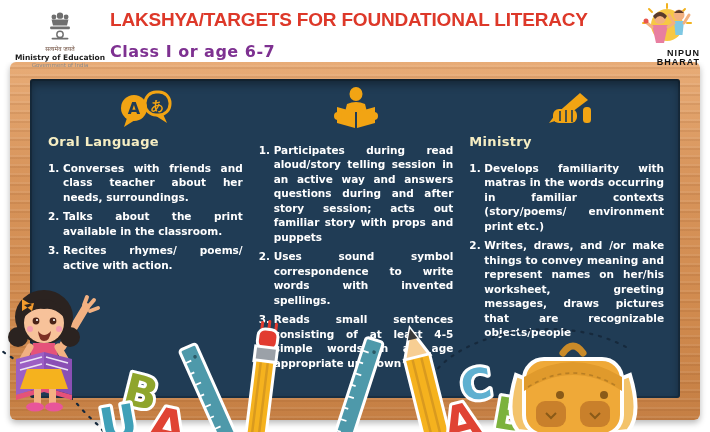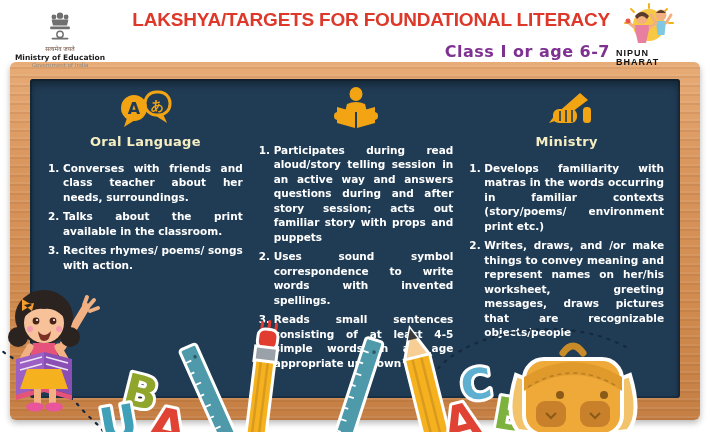--- a/index.html
+++ b/index.html
@@ -5,40 +5,40 @@
   * { margin:0; padding:0; box-sizing:border-box; }
   body { background:#e8e8e8; font-family:"DejaVu Sans", sans-serif; }
   .page { position:relative; width:710px; height:432px; background:#ffffff; overflow:hidden; margin:0 auto; }
 
   
   .header { position:absolute; left:0; top:0; width:710px; height:62px; background:#ffffff; z-index:2; }
   .ministry { position:absolute; left:6px; top:10px; width:108px; text-align:center; color:#3a3a3a; }
   .ministry .motto { font-size:6px; color:#6b4a3a; margin-top:1px; }
   .ministry .m-name { font-size:7.5px; font-weight:bold; color:#1d1d1d; }
   .ministry .m-sub { font-size:5.5px; color:#8a8a8a; }
-  .titles { position:absolute; left:110px; right:100px; top:9px; text-align:right; }
+  .titles { position:absolute; left:110px; right:100px; top:9px; text-align:left; }
   .main-title { font-family:"Liberation Sans", sans-serif; font-weight:bold; font-size:19px; letter-spacing:-0.2px; color:#DD3829; white-space:nowrap; }
   .sub-title { margin-top:11px; font-size:16px; font-weight:bold; color:#7E3191; letter-spacing:0.5px; }
-  .nipun { position:absolute; right:10px; top:1px; width:84px; text-align:left; }
+  .nipun { position:absolute; right:10px; top:1px; width:84px; text-align:right; }
   .nipun .n-text { font-family:"Liberation Sans", sans-serif; font-weight:bold; font-size:9px; line-height:0.95; letter-spacing:1px; color:#121212; }
 
   
   .board-frame { position:absolute; left:10px; top:62px; width:690px; height:358px; z-index:1;
     background:
       repeating-linear-gradient(0deg, rgba(120,60,20,0.10) 0 2px, rgba(255,255,255,0.07) 2px 4px, transparent 4px 9px),
       linear-gradient(180deg, #E8AC77 0%, #D8955C 30%, #D08A4E 70%, #C57F44 100%);
     border-radius:6px; box-shadow:0 3px 6px rgba(0,0,0,0.28);
   }
   .board-inner { position:absolute; left:30px; top:79px; width:650px; height:319px; background:#203C55; border-radius:3px; z-index:1;
     box-shadow: inset 0 5px 10px rgba(0,0,0,0.40), inset 0 0 0 2px rgba(0,0,0,0.18); }
 
   .columns { position:absolute; left:30px; top:79px; width:650px; height:319px; display:flex; gap:16px; padding:8px 16px 0 18px; z-index:2; }
   .col { flex:1; min-width:0; }
   .col-icon { height:44px; display:flex; align-items:flex-end; justify-content:center; padding-bottom:2px; }
-  .col-title { text-align:center; font-size:13px; font-weight:bold; color:#F6EEC3; letter-spacing:0.3px; margin:3px 0 7px; }
+  .col-title { font-size:13px; font-weight:bold; color:#F6EEC3; letter-spacing:0.3px; margin:3px 0 7px; }
   ol.targets { list-style:none; counter-reset:item;margin-top:12px; }
   ol.targets li { counter-increment:item; position:relative; padding-left:15px; margin-bottom:5px;
     font-size:10.5px; line-height:1.38; font-weight:bold; color:#ffffff; text-align:justify; }
   ol.targets li::before { content:counter(item) "."; position:absolute; left:0; top:0; font-weight:bold; color:#ffffff; }
 
   
   .deco { position:absolute; left:0; top:255px; width:710px; height:177px; z-index:5; }
   svg text.letter { font-family:"DejaVu Sans", sans-serif; font-weight:bold; paint-order:stroke; stroke:#ffffff; stroke-width:6px; stroke-linejoin:round; }
 </style>
 </head>
@@ -110,21 +110,21 @@
           <text x="16" y="25" font-size="16" font-weight="bold" fill="#203C55" text-anchor="middle" font-family="DejaVu Sans, sans-serif">A</text>
           <rect x="27" y="3" width="25" height="23" rx="11" fill="none" stroke="#F2A413" stroke-width="3"></rect>
           <path d="M45 25 L49 34 L38 27 Z" fill="#F2A413"></path>
           <text x="39.5" y="20.5" font-size="13" font-weight="bold" fill="#F2A413" text-anchor="middle" font-family="DejaVu Sans, sans-serif">あ</text>
         </svg>
       </div>
       <div class="col-title">Oral Language</div>
       <ol class="targets">
           <li>Converses with friends and class teacher about her needs, surroundings.</li>
           <li>Talks about the print available in the classroom.</li>
-          <li>Recites rhymes/ poems/ songs with action.</li>
+          <li>Recites rhymes/ poems/ active with action.</li>
         </ol>
     </div>
 
     <div class="col">
       <div class="col-icon">
         <svg width="46" height="42" viewBox="0 0 46 42">
           <g fill="#F2A413">
             <ellipse cx="23" cy="7" rx="6.5" ry="7"></ellipse>
             <path d="M14 17 q9 -4 18 0 l2 8 h-22 z"></path>
             <path d="M4 20 L22 25 L22 41 L4 36 Z"></path>

